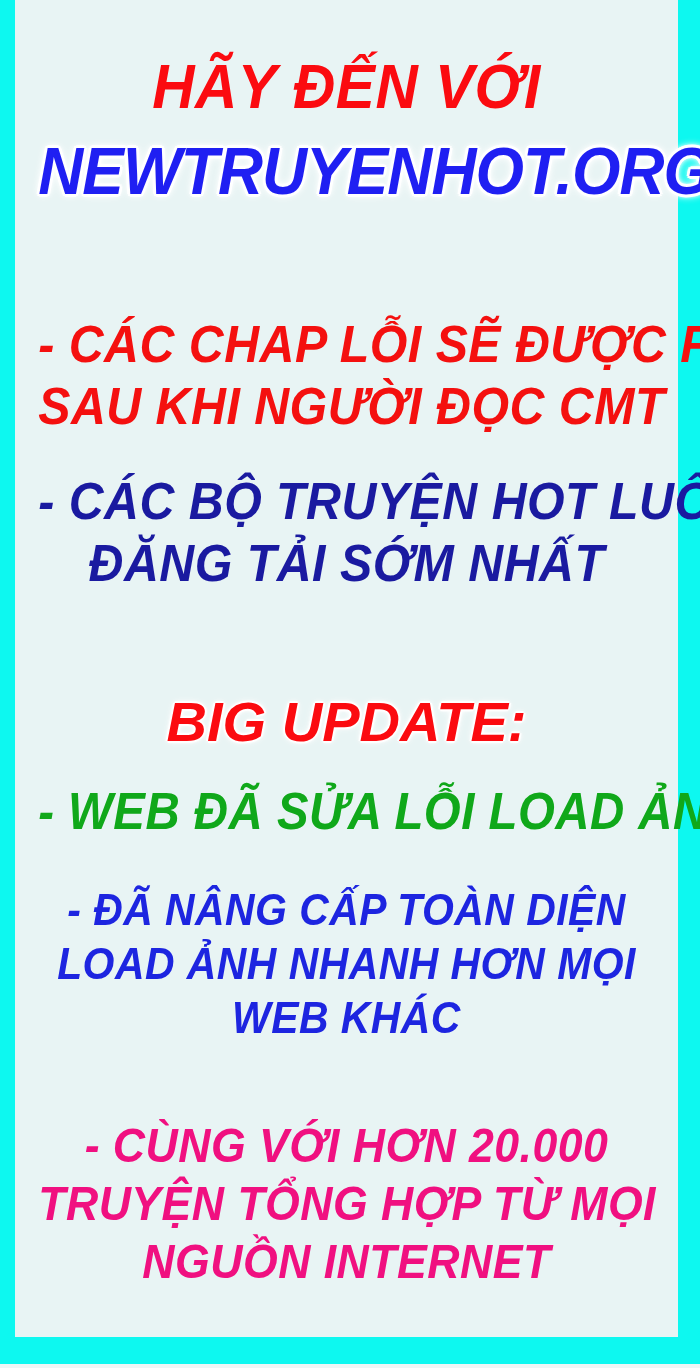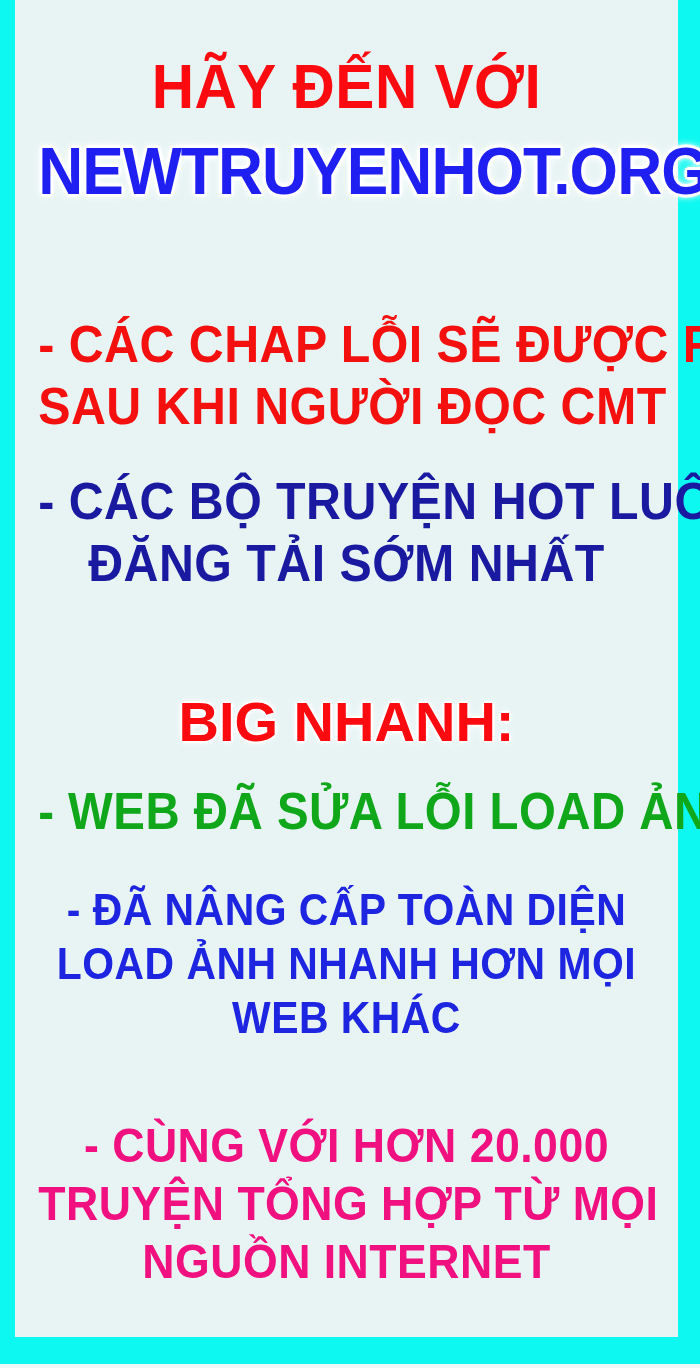--- a/index.html
+++ b/index.html
@@ -45,20 +45,21 @@
 
   #content {
     position: absolute;
     left: 15px;
     top: 0;
     width: 663px;
     height: 1337px;
     display: block;
     text-align: center;
     box-sizing: border-box;
+    font-style: italic;
   }
 
   .line {
     display: block;
     text-align: center;
     font-family: "Liberation Sans Narrow", "Liberation Sans", sans-serif;
     font-weight: bold;
     font-stretch: condensed;
     letter-spacing: 0.5px;
     white-space: nowrap;
@@ -176,21 +177,21 @@
     <div id="b1">
       <span class="line block ln1">- CÁC CHAP LỖI SẼ ĐƯỢC FIX</span>
       <span class="line block ln2">SAU KHI NGƯỜI ĐỌC CMT</span>
     </div>
 
     <div id="b2">
       <span class="line block ln1">- CÁC BỘ TRUYỆN HOT LUÔN</span>
       <span class="line block ln2">ĐĂNG TẢI SỚM NHẤT</span>
     </div>
 
-    <div id="big-update" class="line">BIG NHANH:</div>
+    <div id="big-update" class="line">BIG UPDATE:</div>
 
     <div id="b3">
       <span class="line block ln1">- WEB ĐÃ SỬA LỖI LOAD ẢNH</span>
     </div>
 
     <div id="b4">
       <span class="line block ln1">- ĐÃ NÂNG CẤP TOÀN DIỆN</span>
       <span class="line block ln2">LOAD ẢNH NHANH HƠN MỌI</span>
       <span class="line block ln3">WEB KHÁC</span>
     </div>

